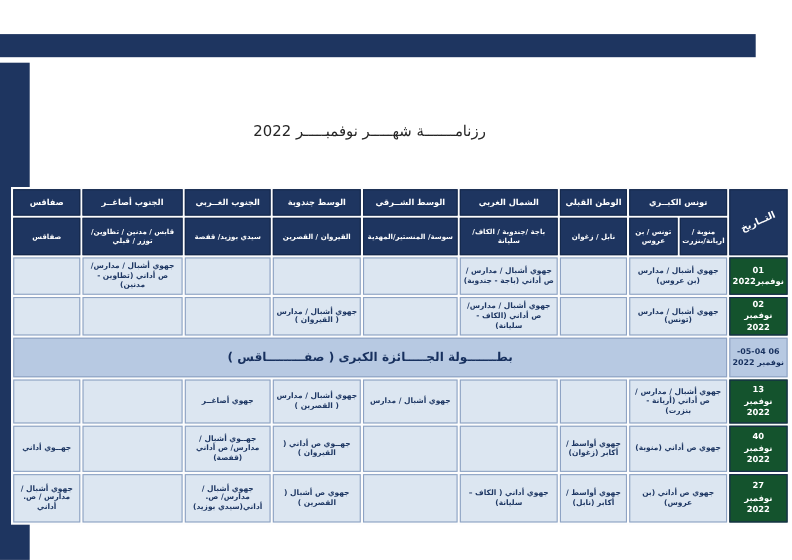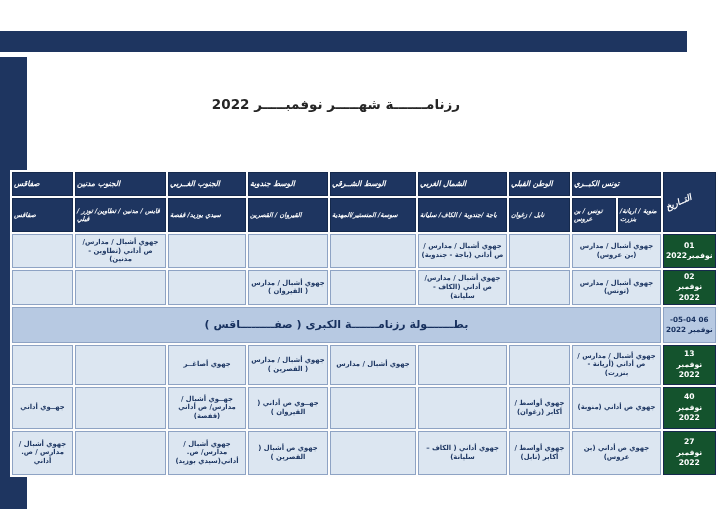--- a/index.html
+++ b/index.html
@@ -3,32 +3,32 @@
 <meta charset="utf-8">
 <style>
   html,body{margin:0;padding:0;}
   body{
     width:720px;height:509px;position:relative;background:#ffffff;
     font-family:"DejaVu Sans", sans-serif;overflow:hidden;
   }
   .top-bar{position:absolute;left:0;top:31px;width:687px;height:21px;background:#1e3560;}
   .left-bar{position:absolute;left:0;top:57px;width:27px;height:452px;background:#1e3560;}
   .title{
-    position:absolute;top:96px;left:0;width:672px;text-align:center;
-    direction:rtl;font-weight:bold;font-size:13.5px;color:#262626;letter-spacing:.5px;
+    position:absolute;top:112px;left:0;width:672px;text-align:center;
+    direction:rtl;font-weight:normal;font-size:13.5px;color:#262626;letter-spacing:.5px;
   }
   table.cal{
     position:absolute;left:10px;top:170px;direction:rtl;
     border-collapse:separate;border-spacing:2px;background:#fdfdfd;
     table-layout:fixed;
   }
   .cal th{
     background:#1e3560;color:#ffffff;font-weight:bold;font-size:7.5px;
-    padding:1px 1px;text-align:left;vertical-align:middle;
-    border:1px solid #15294c;line-height:1.25;font-style:italic;
+    padding:1px 1px;text-align:center;vertical-align:middle;
+    border:1px solid #15294c;line-height:1.25;
   }
   .cal th.sub{font-size:6.4px;}
   .cal td{
     background:#dce6f1;color:#1f3864;font-weight:bold;font-size:6.8px;
     padding:1px 2px;text-align:center;vertical-align:middle;
     border:1px solid #8ea3c4;line-height:1.3;word-wrap:break-word;
   }
   .cal td.date{
     background:#14532d;color:#ffffff;font-size:7.6px;border-color:#15294c;line-height:1.35;
   }
@@ -61,21 +61,21 @@
   </colgroup>
   <thead>
     <tr>
       <th rowspan="2" style="height:52px"><span class="date-rot">التــاريخ</span></th>
       <th colspan="2" style="height:20px">تونس الكبــري</th>
       <th>الوطن القبلي</th>
       <th>الشمال الغربي</th>
       <th>الوسط الشــرقي</th>
       <th>الوسط جندوبة</th>
       <th>الجنوب الغــربي</th>
-      <th>الجنوب مدنين</th>
+      <th>الجنوب أصاغــر</th>
       <th>صفاقس</th>
     </tr>
     <tr>
       <th class="sub" style="height:30px">منوبة / اريانة/بنزرت</th>
       <th class="sub">تونس / بن عروس</th>
       <th class="sub">نابل / زغوان</th>
       <th class="sub">باجة /جندوبة / الكاف/ سليانة</th>
       <th class="sub">سوسة/ المنستير/المهدية</th>
       <th class="sub">القيروان / القصرين</th>
       <th class="sub">سيدي بوزيد/ قفصة</th>
@@ -110,21 +110,21 @@
       <td>جهوي أشبال / مدارس ( القيروان )</td>
       <td></td>
       <td></td>
       <td></td>
     </tr>
     <tr class="gp">
       <td class="date gp-date" style="height:32px">
           <span class="num-ltr">-05-04 06</span>
           <div>نوفمبر 2022</div>
         </td>
-      <td colspan="9" class="gp-label">بطـــــــولة رزنامـــــــة الكبرى  ( صفـــــــــاقس )</td>
+      <td colspan="9" class="gp-label">بطـــــــولة الجـــــائزة الكبرى  ( صفـــــــــاقس )</td>
     </tr>
     <tr>
       <td class="date" style="height:36px">
           <div>13</div>
           <div>نوفمبر 2022</div>
         </td>
       <td colspan="2">جهوي أشبال / مدارس / ص أداني (أريانة - بنزرت)</td>
       <td></td>
       <td></td>
       <td>جهوي أشبال / مدارس</td>

